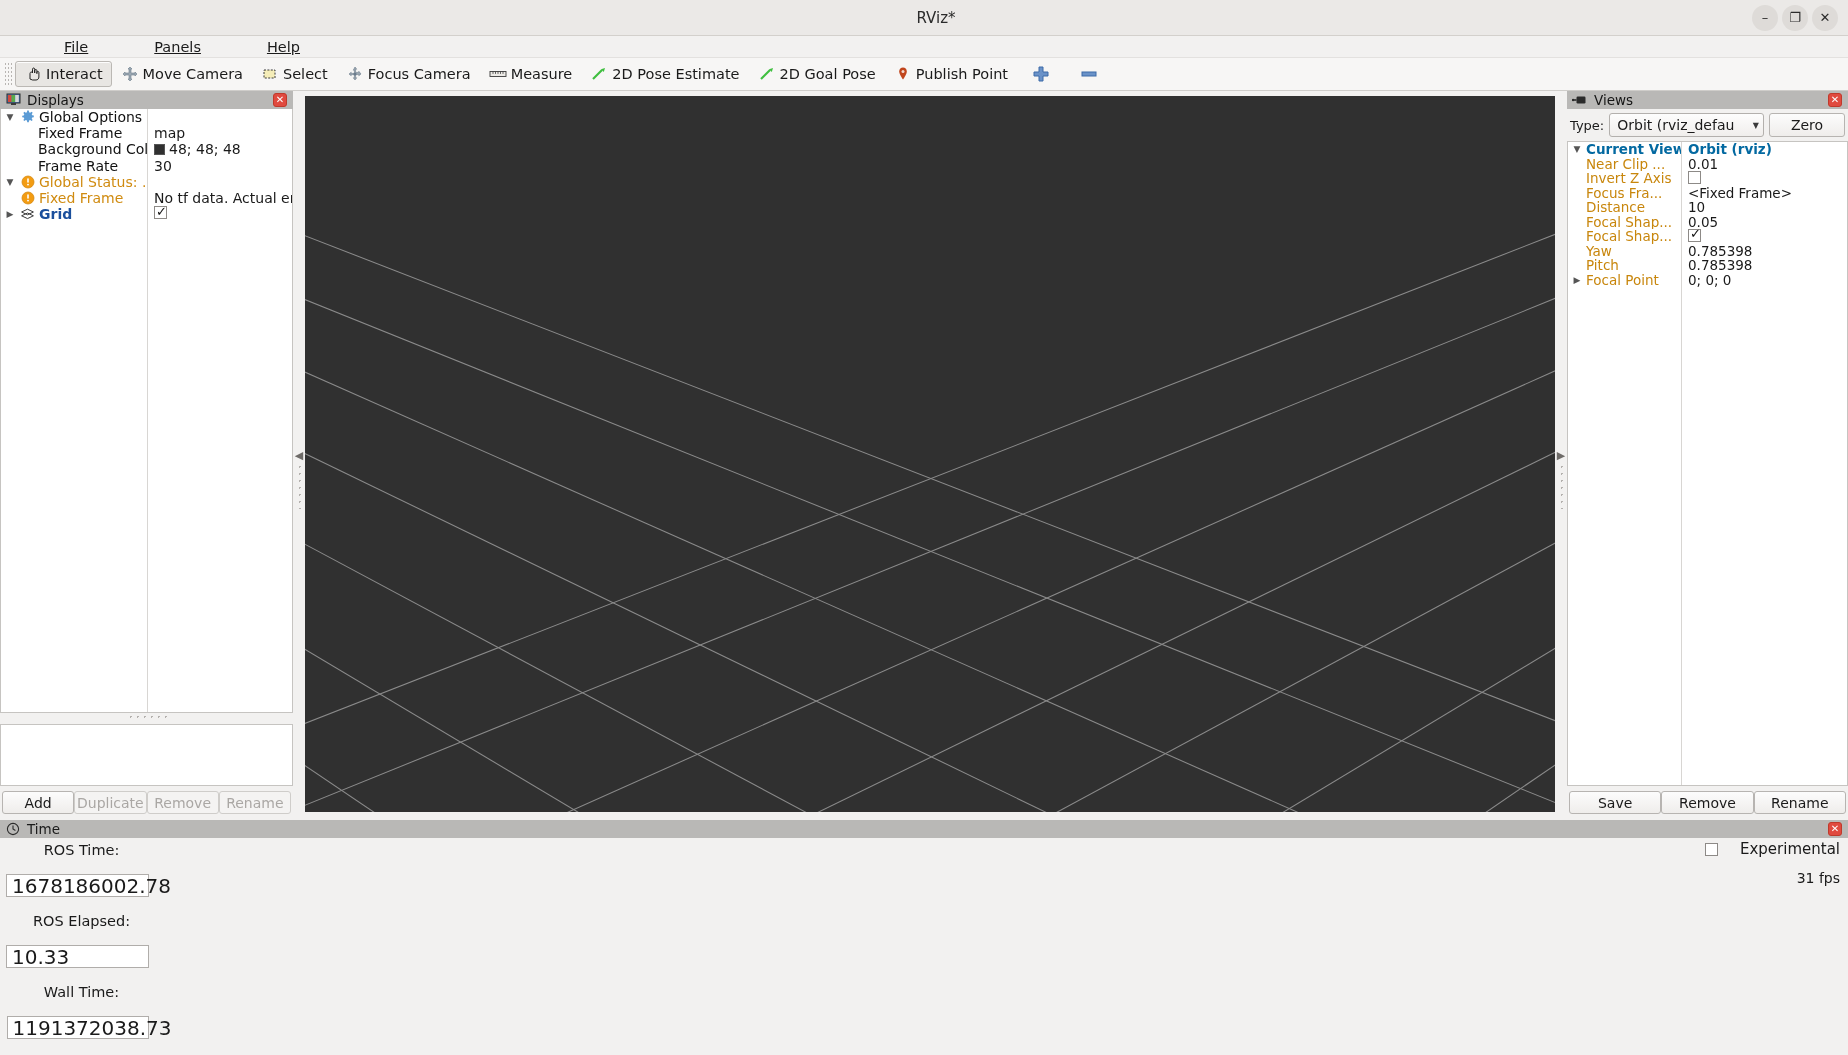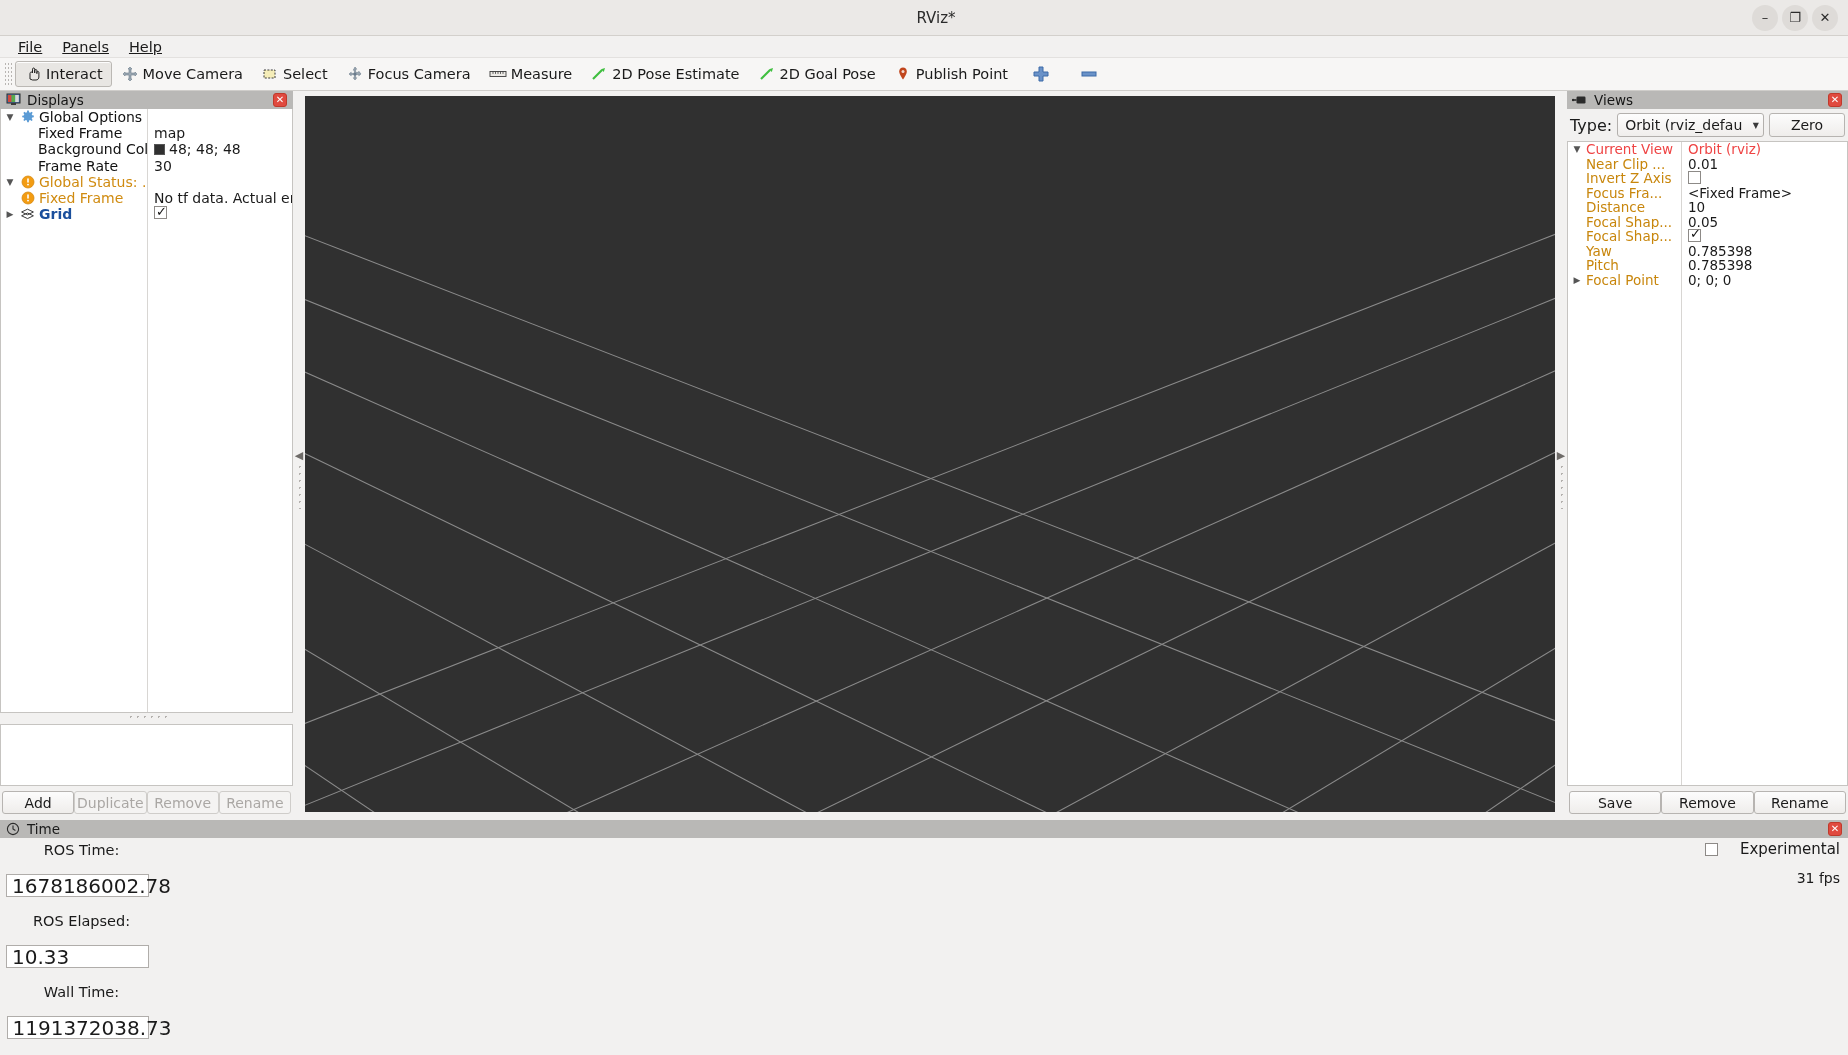--- a/index.html
+++ b/index.html
@@ -39,21 +39,21 @@
     height: 22px;
     background: #f2f1f0;
     display: flex; align-items: center;
     padding-left: 8px;
     border-bottom: 1px solid #e3e1df;
   }
   .menu-item {
     padding: 2px 10px;
     font-size: 14.5px;
   }
-  .menu-item u { text-decoration: underline; }
+  .menu-item u { text-decoration: underline; margin-left: 46px; }
 
   
   .toolbar {
     height: 33px;
     background: #f7f6f5;
     border-bottom: 1px solid #cfcdca;
     display: flex; align-items: center;
     padding-left: 4px;
   }
   .tb-grip {
@@ -212,21 +212,21 @@
     margin: 5px 0 8px 0;
   }
   .viewport svg { display: block; width: 100%; height: 100%; }
 
   
   .right-dock { width: 281px; display: flex; flex-direction: column; background: #f2f1f0; }
   .type-row {
     display: flex; align-items: center; gap: 5px;
     padding: 4px 3px;
   }
-  .type-label { font-size: 16px; }
+  .type-label { font-size: 13px; }
   .combo {
     flex: 1;
     height: 24px;
     background: linear-gradient(#fdfdfd, #f0eeec);
     border: 1px solid #b3b0ad;
     border-radius: 3px;
     display: flex; align-items: center;
     padding: 0 4px 0 7px;
     font-size: 14px;
     overflow: hidden; white-space: nowrap;
@@ -247,21 +247,21 @@
     position: relative;
     overflow: hidden;
   }
   .view-col-split {
     position: absolute; left: 113px; top: 0; bottom: 0;
     width: 1px; background: #d8d6d3;
   }
   .vrow { display: flex; align-items: center; height: 14.5px; font-size: 13.5px; line-height: 14.5px; }
   .vcell-a { width: 113px; display: flex; align-items: center; overflow: hidden; white-space: nowrap; }
   .vcell-b { flex: 1; padding-left: 7px; overflow: hidden; white-space: nowrap; }
-  .v-bold { font-weight: normal; color: #ef4444; }
+  .v-bold { font-weight: bold; color: #0369a1; }
   .v-orange { color: #c8860c; }
 
   
   .timepanel { height: 61px; background: #f2f1f0; }
   .time-title {
     height: 18px;
     background: #b9b8b6;
     display: flex; align-items: center;
     padding: 0 4px;
     font-size: 13.5px;

